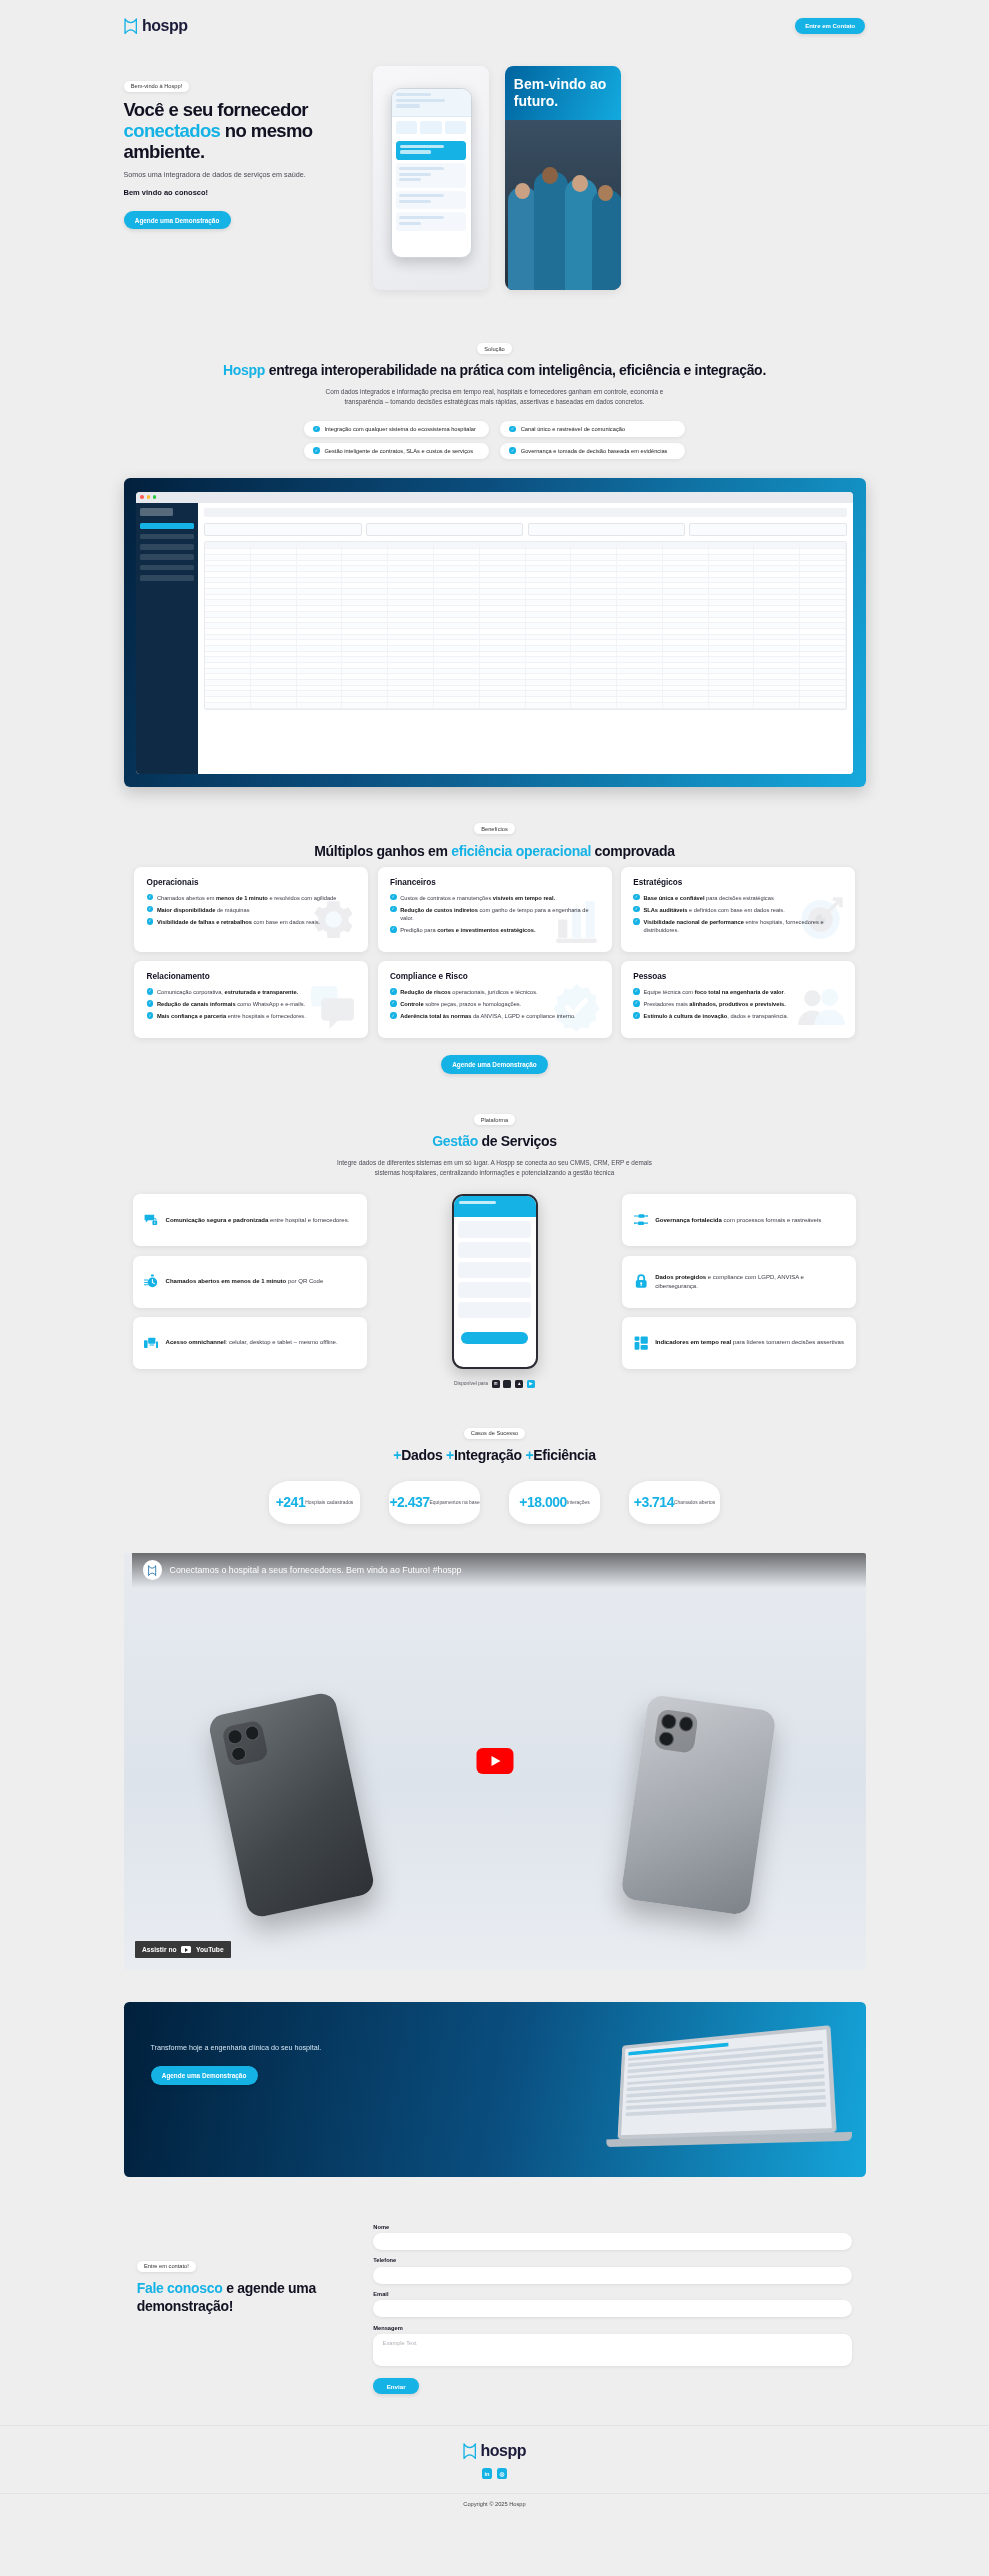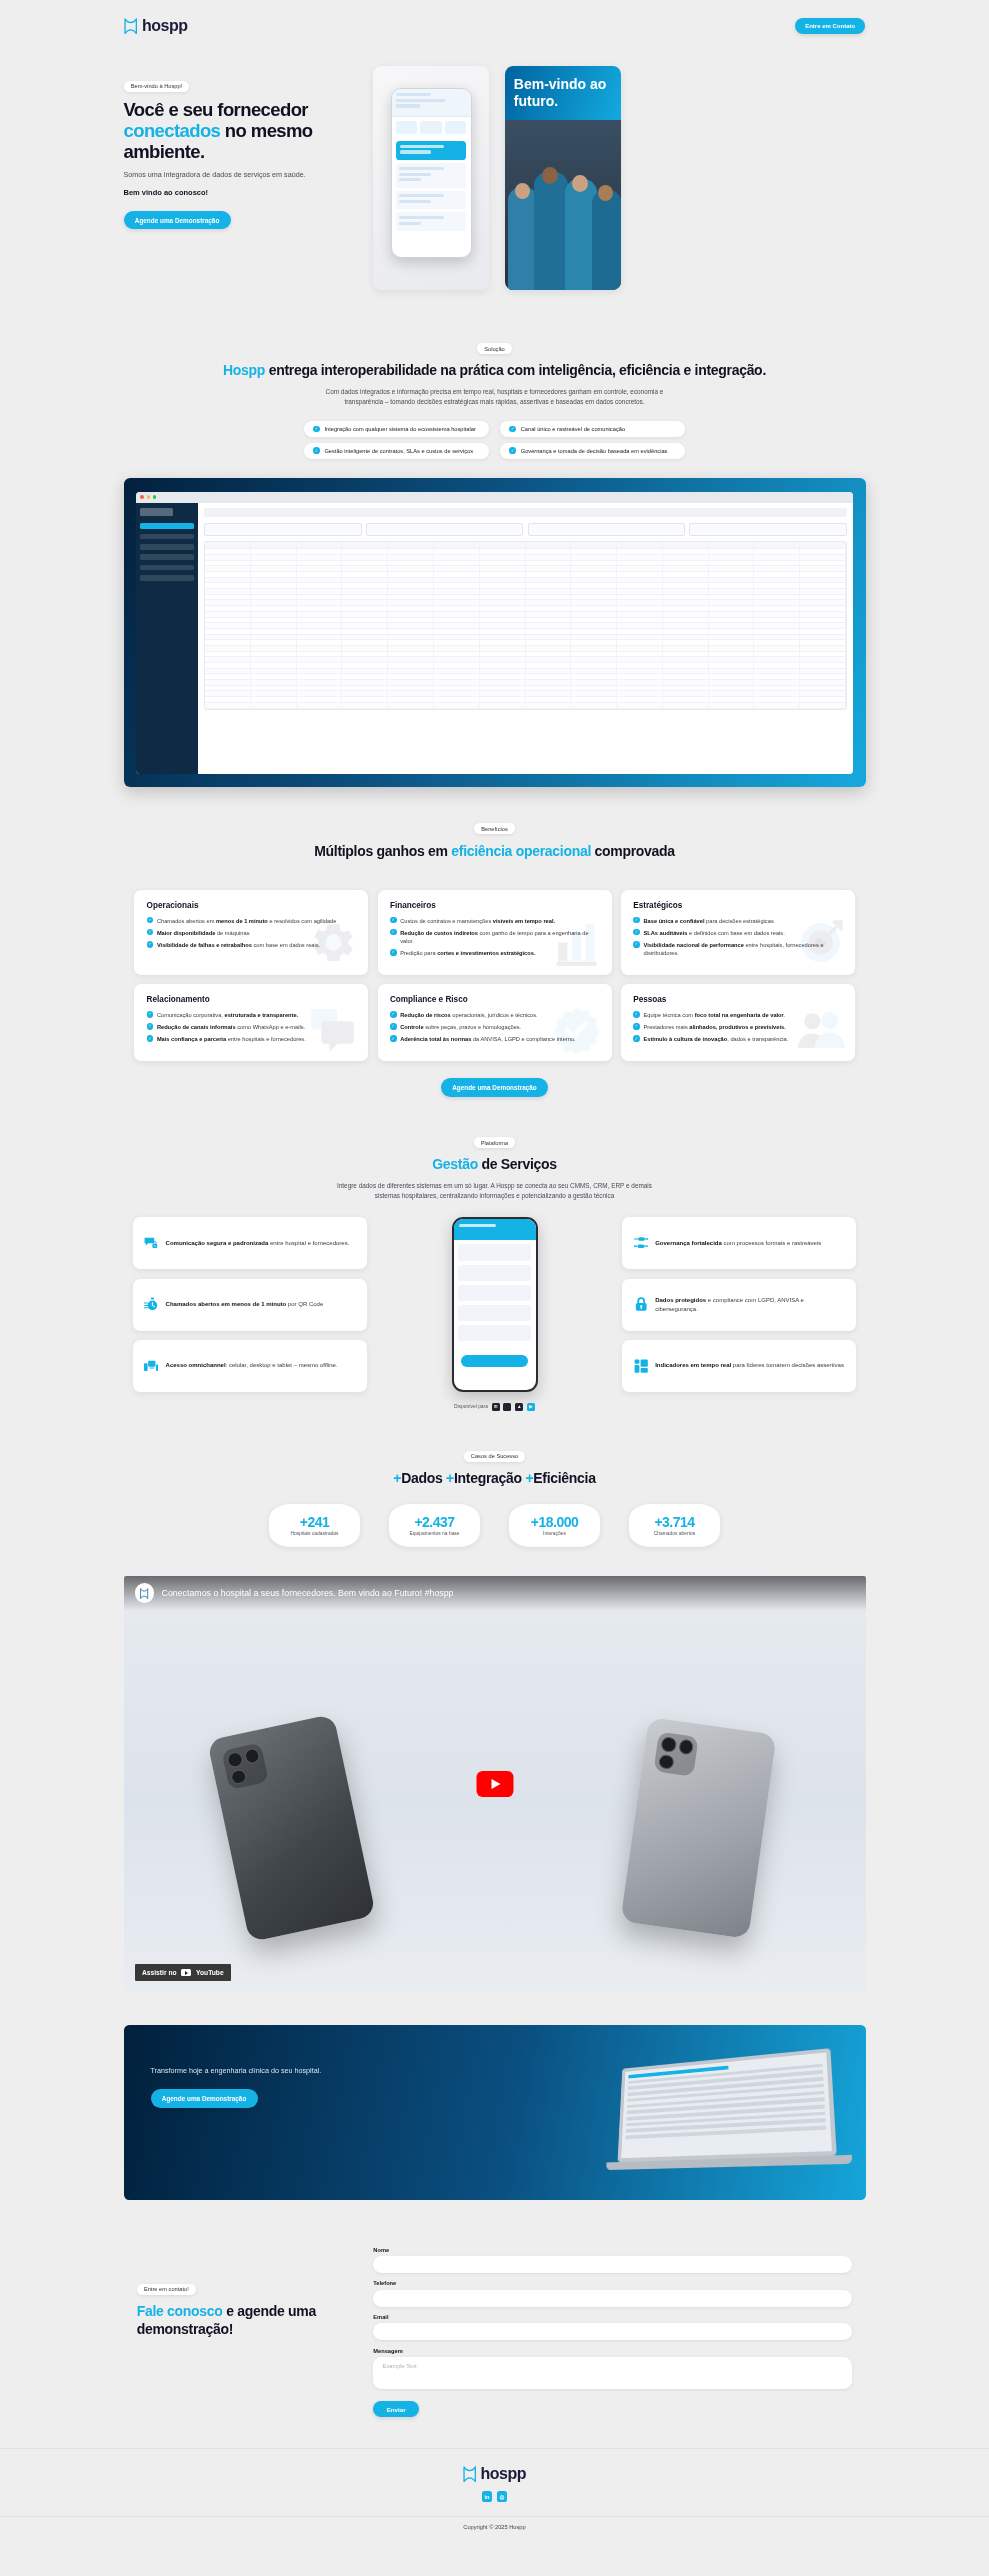--- a/index.html
+++ b/index.html
@@ -134,21 +134,21 @@
   .tbl { border: 0.5px solid #e8eaee; border-radius: 2.1px; overflow: hidden; }
   .tr { display: flex; height: 5.7px; border-bottom: 0.5px solid #f0f2f5; }
   .tr.hd { height: 7.2px; background: #f5f7fa; }
   .td { flex: 1; border-right: 0.5px solid #f2f4f7; }
   .td.alt { background: #fbfcfe; }
 
   
   .benefits { padding: 36px 0 0; }
   .ben-grid {
     display: grid; grid-template-columns: repeat(3, 234px);
-    gap: 9.3px; justify-content: center; margin-top: 30px;
+    gap: 9.3px; justify-content: center; margin-top: 7px;
   }
   .ben-card {
     background: #fff; border-radius: 7.2px; padding: 11.3px 12.4px 13.4px;
     position: relative; overflow: hidden; min-height: 77px;
     box-shadow: 0 1.5px 6.2px rgba(0,0,0,.07);
   }
   .ben-title { font-size: 8.2px; font-weight: 700; margin-bottom: 6.7px; }
   .ben-li { display: flex; gap: 3.6px; margin-bottom: 4.1px; font-size: 5.7px; line-height: 1.42; color: #3a3a45; position: relative; z-index: 2; }
   .ben-li b { color: #111; }
   .ghost {
@@ -184,35 +184,35 @@
   .dispo { margin-top: 10.3px; display: flex; align-items: center; gap: 3.6px; }
   .dispo-label { font-size: 4.9px; color: #55555f; }
   .store { width: 8.2px; height: 8.2px; border-radius: 1.5px; background: #22222c; display: flex; align-items: center; justify-content: center; color: #fff; font-size: 4.6px; }
   .store.sky { background: #15b2e5; }
 
   
   .stats { padding: 40px 0 0; }
   .stat-grid { display: flex; justify-content: center; gap: 29px; margin-top: 16.5px; }
   .stat-card {
     width: 91px; height: 43px; background: #fff; border-radius: 21.6px/15.5px;
-    display: flex; flex-direction: column; align-items: center; justify-content: center;
+    display: flex; flex-direction: row; align-items: center; justify-content: center;
     box-shadow: 0 1.5px 6.2px rgba(0,0,0,.08);
   }
   .stat-num { font-size: 14px; font-weight: 800; color: #15b2e5; letter-spacing: -0.5px; }
   .stat-lbl { font-size: 4.9px; color: #55555f; margin-top: 1.5px; }
 
   
   .video-sec { padding: 29px 0 0; }
   .video {
     width: 742px; height: 417px; margin: 0 auto; border-radius: 2.1px;
     background: linear-gradient(180deg,#e7ebf0 0%,#dde3ea 55%,#e9edf2 100%);
     position: relative; overflow: hidden;
   }
   .v-topbar {
-    position: absolute; top: 0; left: 0; right: 0; height: 35px;
+    position: absolute; top: 0; left: 8px; right: 0; height: 35px;
     background: linear-gradient(180deg,rgba(0,0,0,.55),rgba(0,0,0,0));
     display: flex; align-items: center; padding: 0 11.3px; gap: 7.2px;
   }
   .v-avatar { width: 19.6px; height: 19.6px; border-radius: 50%; background: #fff; display: flex; align-items: center; justify-content: center; flex: none; }
   .v-title { color: #fff; font-size: 8.8px; font-weight: 400; }
   .v-play {
     position: absolute; left: 50%; top: 50%; transform: translate(-50%,-50%);
     width: 37px; height: 26px; border-radius: 6.2px; background: #ff0000;
     display: flex; align-items: center; justify-content: center;
   }

